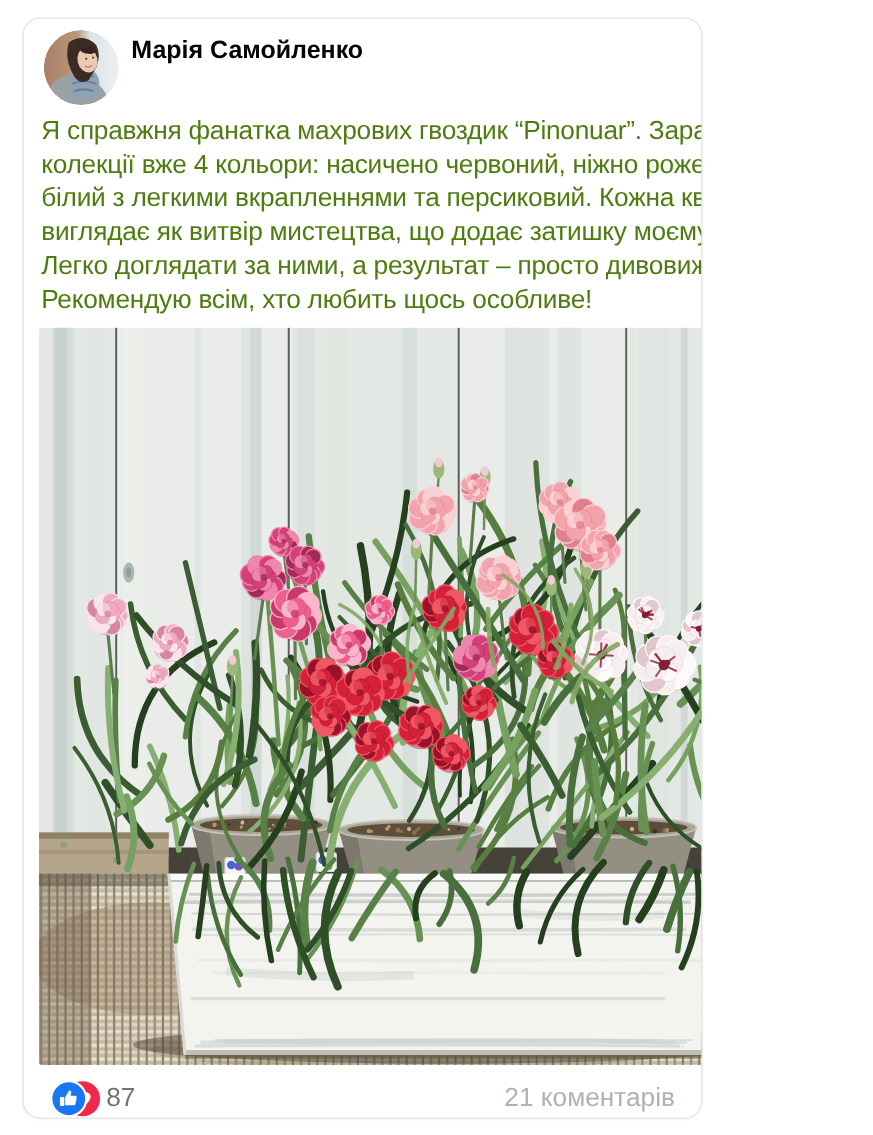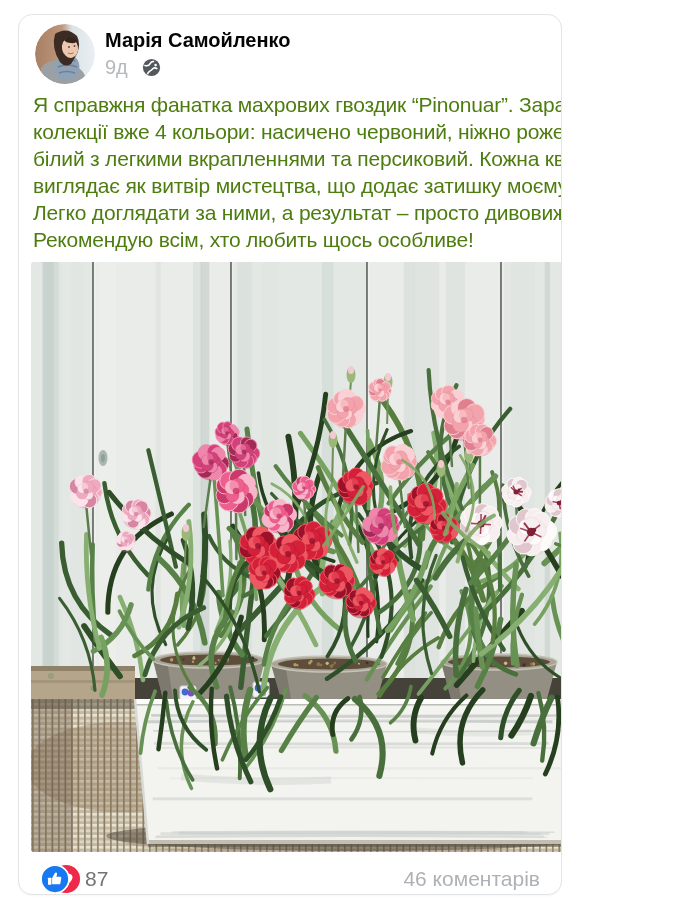--- a/index.html
+++ b/index.html
@@ -55,31 +55,20 @@
           <ellipse cx="35" cy="24" rx="8" ry="10" fill="#ecc8b0" transform="rotate(-12 35 24)"></ellipse>
           <path d="M29 16 Q36 10 42 17 Q40 20 36 19 Q31 19 29 16Z" fill="#34241d"></path>
           <circle cx="34" cy="23" r="0.9" fill="#5a4336"></circle>
             <circle cx="39.5" cy="22" r="0.9" fill="#5a4336"></circle>
           <path d="M33 29 Q36 30.5 38.5 28.6" stroke="#b07a64" stroke-width="1.1" fill="none"></path>
         </g>
       </svg>
     </div>
     <div class="hmeta">
       <div class="name">Марія Самойленко</div>
-      <div class="meta-row">
-        <span class="time">9д</span>
-        <span class="globe">
-          <svg width="19" height="19" viewBox="0 0 19 19">
-            <circle cx="9.5" cy="9.5" r="8.6" fill="#54585d"></circle>
-            <path d="M2.4 7.2 C5 8.4 7.2 7.6 8.3 5.4 C9 4 10.6 3.2 12.2 3.6" stroke="#fff" stroke-width="1.5" fill="none"></path>
-            <path d="M5.4 16.2 C6.2 13.6 8.4 13.2 10 11.4 C11.4 9.8 13.6 9.6 15.4 10.8" stroke="#fff" stroke-width="1.5" fill="none"></path>
-            <circle cx="13.6" cy="7.1" r="1.3" fill="#fff"></circle>
-          </svg>
-        </span>
-      </div>
     </div>
   </div>
 
   <div class="post-text">Я справжня фанатка махрових гвоздик “Pinonuar”. Зараз у моїй колекції вже 4 кольори: насичено червоний, ніжно рожевий, білий з легкими вкрапленнями та персиковий. Кожна квітка виглядає як витвір мистецтва, що додає затишку моєму дому. Легко доглядати за ними, а результат – просто дивовижний. Рекомендую всім, хто любить щось особливе!</div>
 
   <div class="photo-wrap">
     <svg id="scene" width="636" height="590" viewBox="0 0 636 590" role="img" aria-label="Горщики з махровими гвоздиками чотирьох кольорів у білому дерев'яному ящику на тлі білених дощок">
         <defs>
           <pattern id="mesh" width="13" height="11" patternUnits="userSpaceOnUse">
             <rect width="13" height="11" fill="#c3baa6"></rect>
@@ -1153,17 +1142,17 @@
         <path d="M16 23 C 9 18.5 7.5 13.5 10.5 11.2 C 12.6 9.6 15 10.5 16 12.2 C 17 10.5 19.4 9.6 21.5 11.2 C 24.5 13.5 23 18.5 16 23 Z" fill="#fff"></path>
       </svg>
       <svg class="r-icon" style="margin-left:-36px;transform:translateX(-5px)" viewBox="0 0 32 32">
         <circle cx="16" cy="16" r="15" fill="#1877f2" stroke="#ffffff" stroke-width="2"></circle>
         <path d="M9.2 14.6 h2.5 c.3 0 .5.2.5.5 v6.6 c0 .3-.2.5-.5.5 H9.2 c-.4 0-.7-.3-.7-.7 v-6.2 c0-.4.3-.7.7-.7z" fill="#fff"></path>
         <path d="M12.9 21.8 v-7 l3-5.2 c.3-.5.9-.7 1.4-.5 .6.2 1 .9.85 1.55 L17.6 13.5 h3.9 c.8 0 1.4.7 1.25 1.5 l-1 5.4 c-.1.7-.7 1.2-1.4 1.2 h-6.3 c-.4 0-.8-.1-1.15-.3z" fill="#fff"></path>
       </svg>
       <span class="r-count">87</span>
     </div>
     <div class="counts">
-      <span>46 коментарів</span>
+      <span>21 коментарів</span>
     </div>
   </div>
 
 </div>
 
 </body></html>

